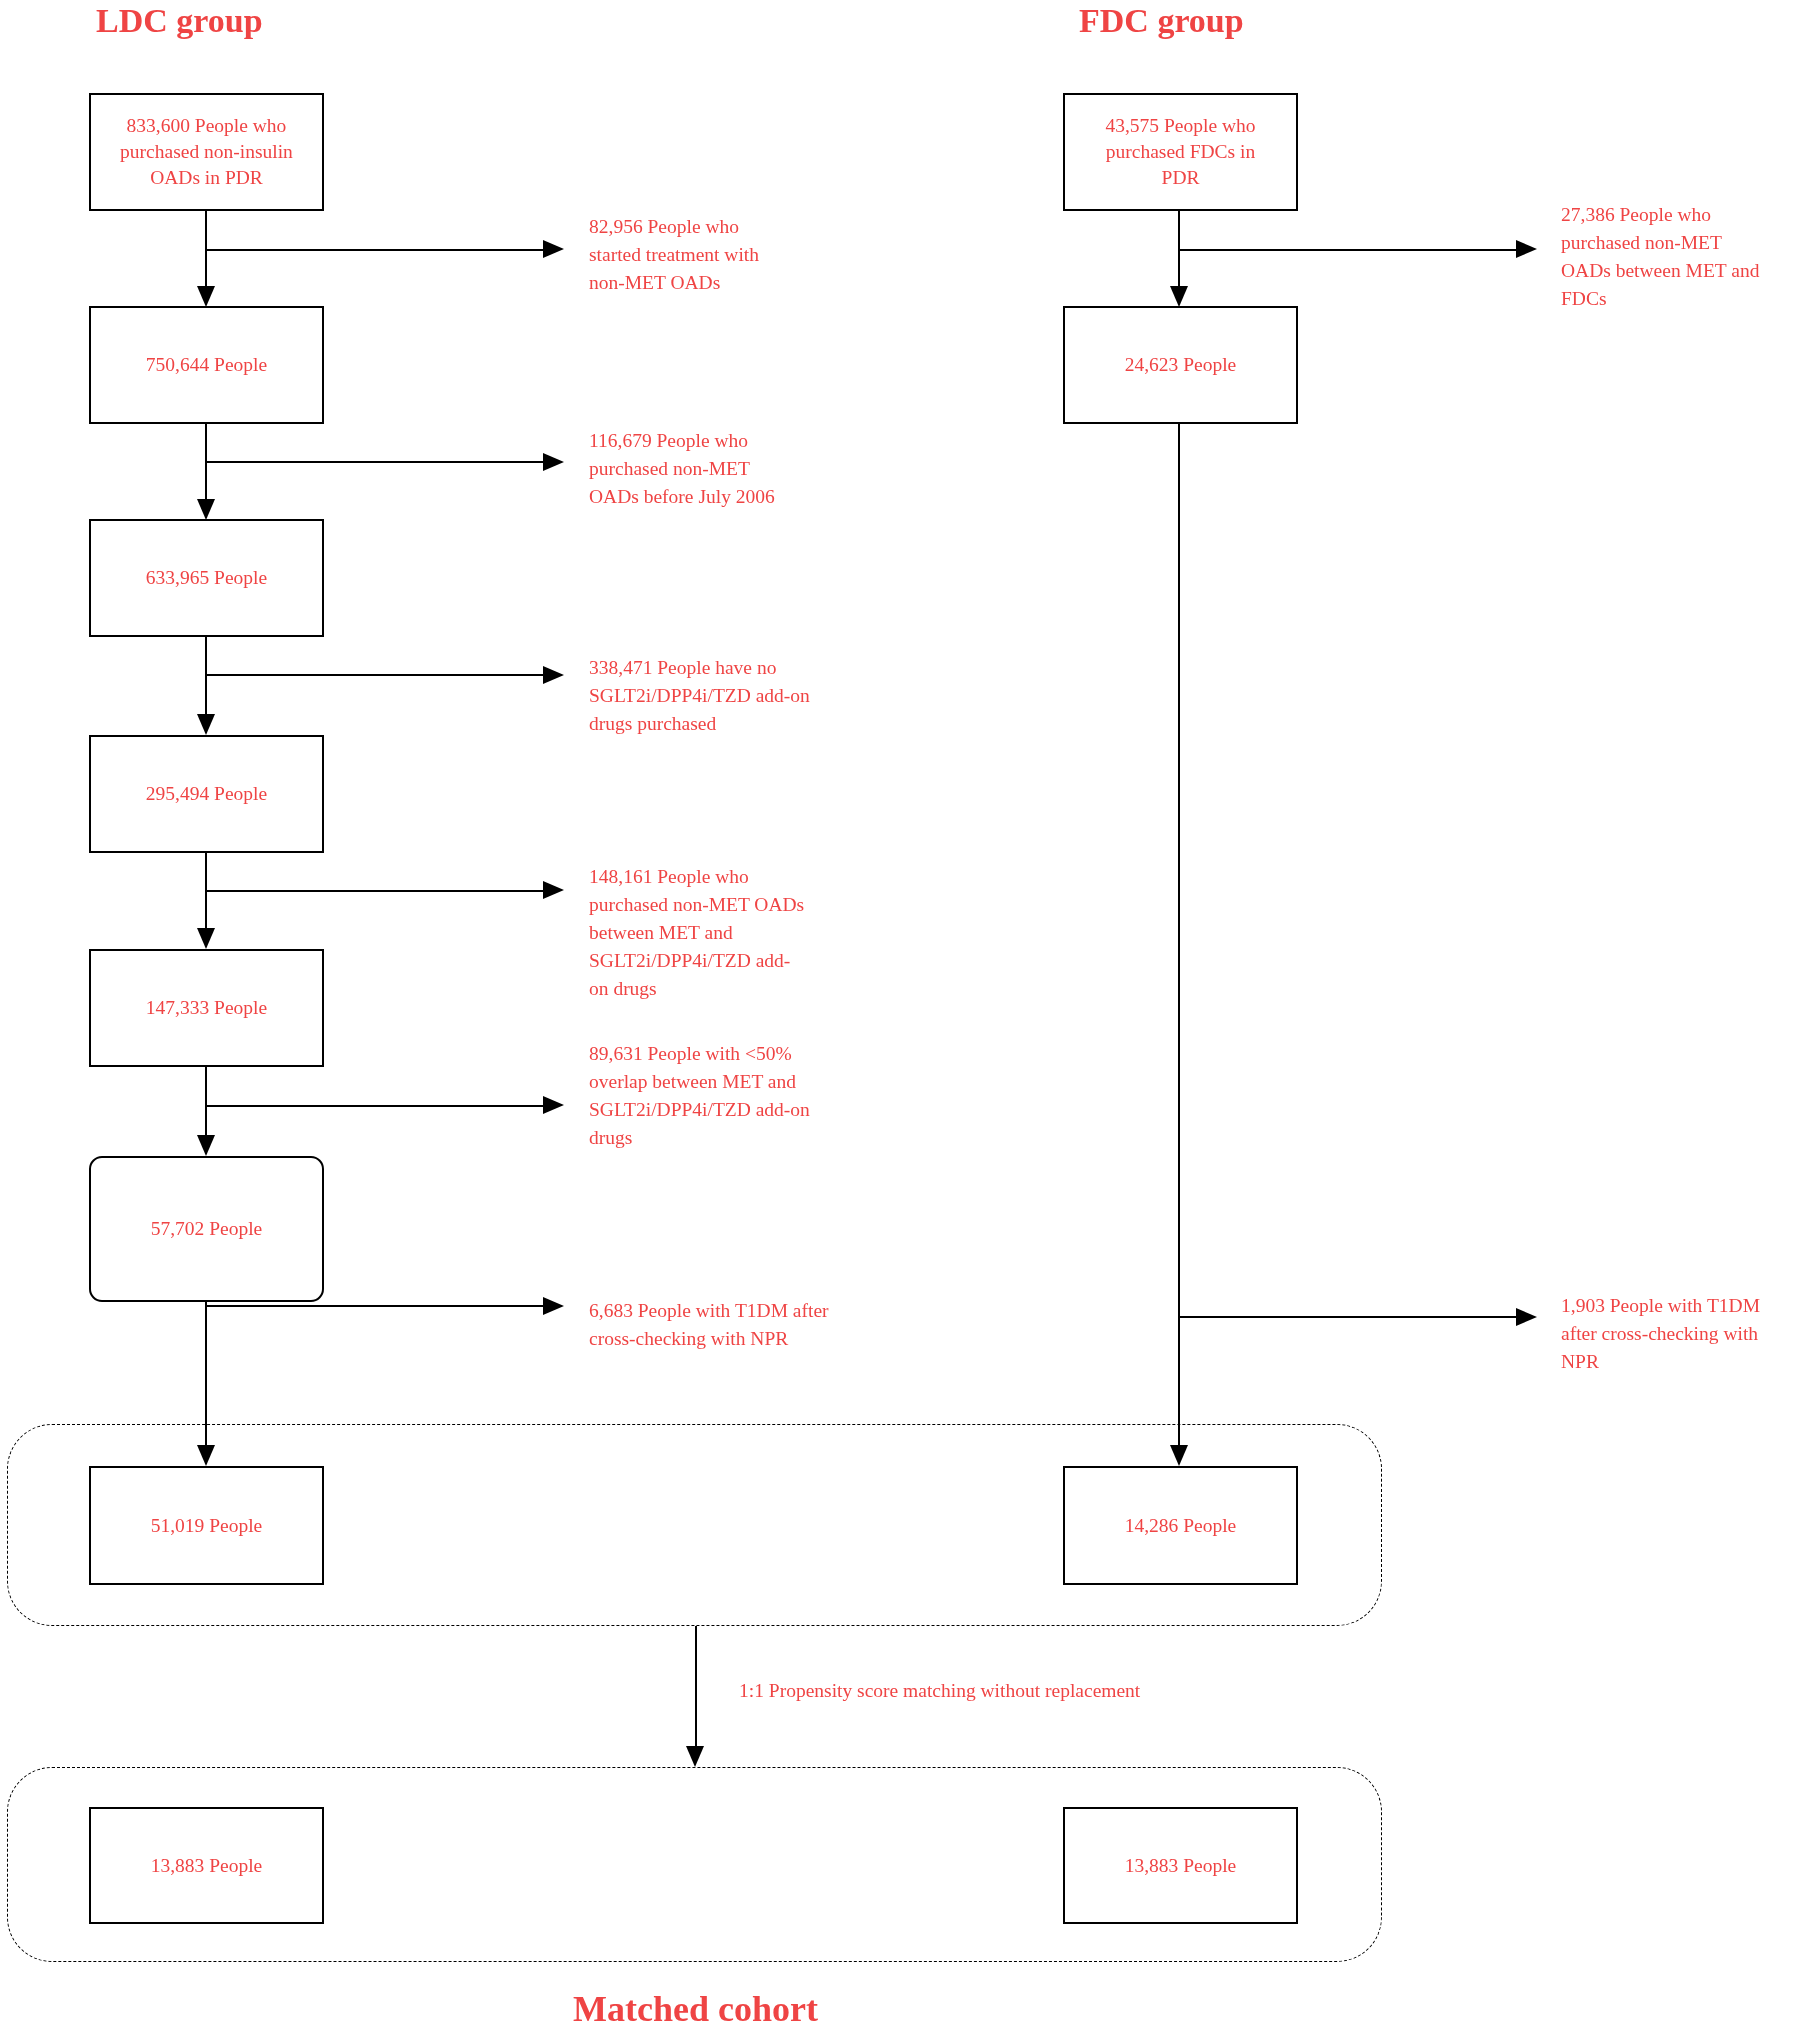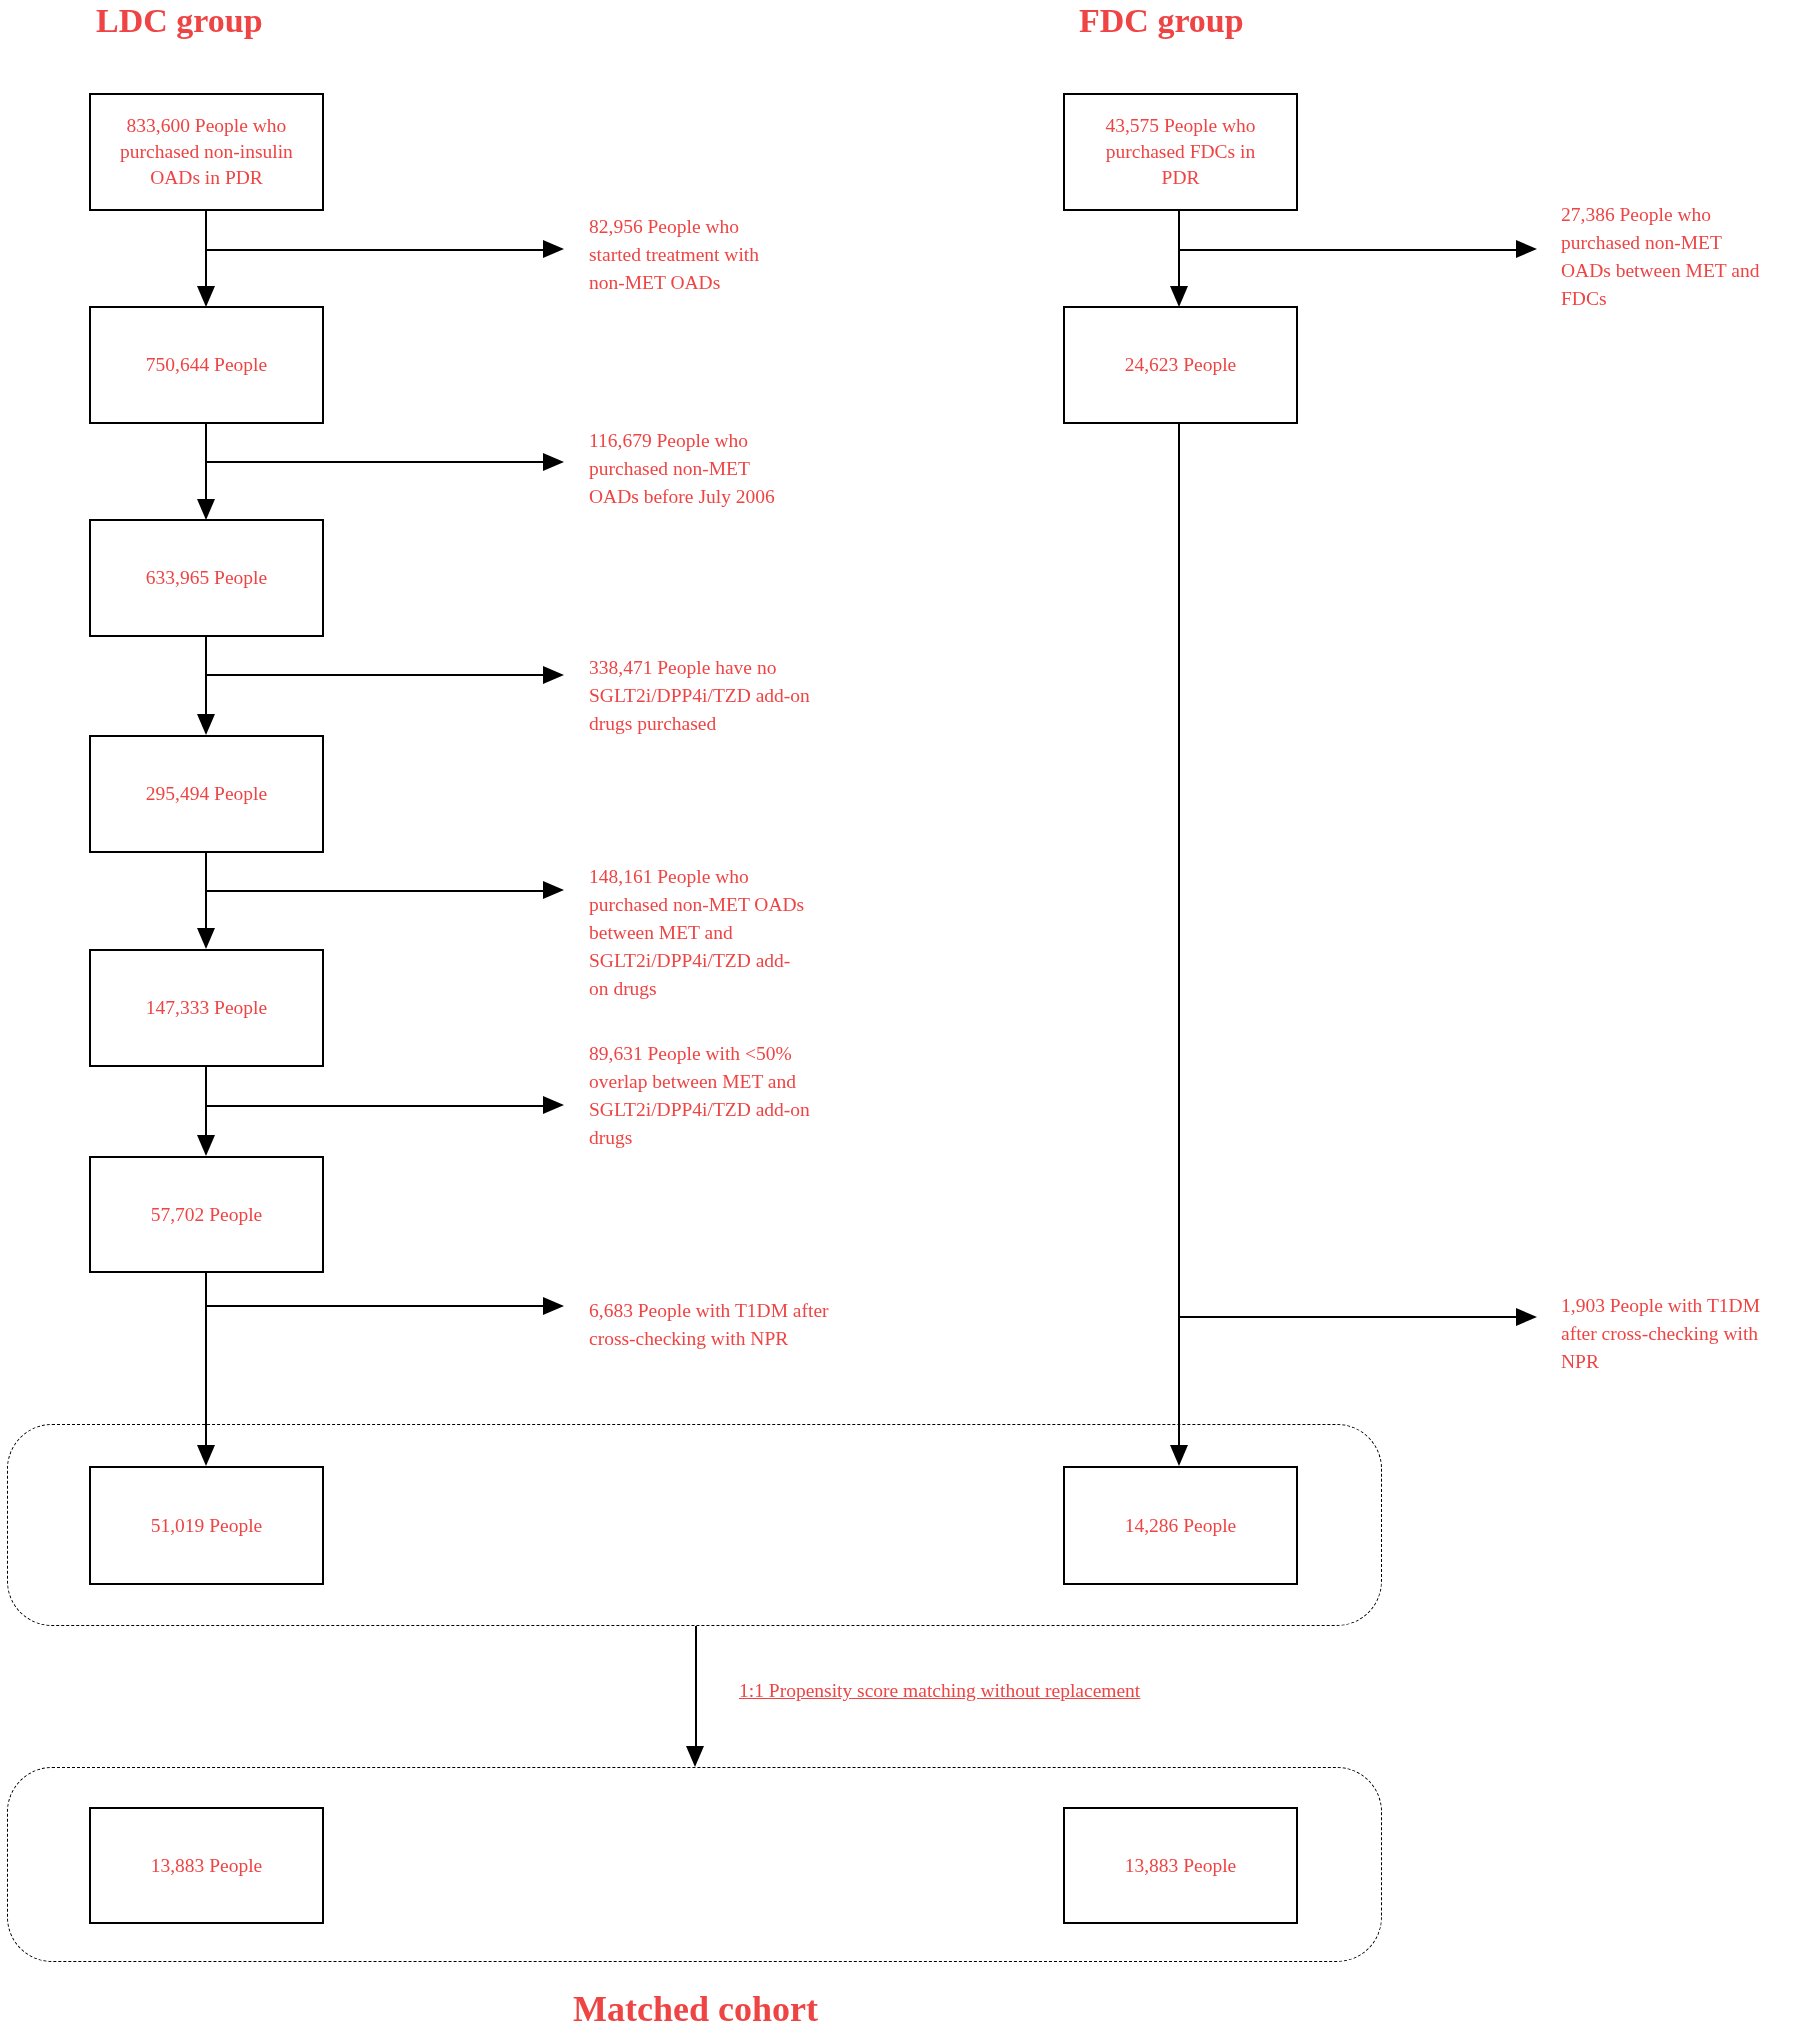--- a/index.html
+++ b/index.html
@@ -136,30 +136,30 @@
   <div class="arrow-down" style="left:1170px; top:1445px;"></div>
 
   <div class="hline" style="left:1179px; top:249px; width:338px;"></div>
   <div class="arrow-right" style="left:1516px; top:240px;"></div>
 
   <div class="hline" style="left:1179px; top:1316px; width:338px;"></div>
   <div class="arrow-right" style="left:1516px; top:1308px;"></div>
 
   <div class="vline" style="left:695px; top:1626px; height:122px;"></div>
   <div class="arrow-down" style="left:686px; top:1746px;"></div>
-  <div class="note" style="left:739px; top:1677px; width:482px;text-decoration:underline;">1:1 Propensity score matching without replacement</div>
+  <div class="note" style="left:739px; top:1677px; width:482px;">1:1 Propensity score matching without replacement</div>
 
   <div class="box" style="left:89px; top:93px; width:235px; height:118px;">833,600 People who
 purchased non-insulin
 OADs in PDR</div>
   <div class="box" style="left:89px; top:306px; width:235px; height:118px;">750,644 People</div>
   <div class="box" style="left:89px; top:519px; width:235px; height:118px;">633,965 People</div>
   <div class="box" style="left:89px; top:735px; width:235px; height:118px;">295,494 People</div>
   <div class="box" style="left:89px; top:949px; width:235px; height:118px;">147,333 People</div>
-  <div class="box" style="left:89px; top:1156px; width:235px; height:117px;">57,702 People</div>
+  <div class="box" style="left:89px; top:1156px; width:235px; height:146px;border-radius:13px;">57,702 People</div>
   <div class="box" style="left:89px; top:1466px; width:235px; height:119px;">51,019 People</div>
   <div class="box" style="left:89px; top:1807px; width:235px; height:117px;">13,883 People</div>
 
   <div class="box" style="left:1063px; top:93px; width:235px; height:118px;">43,575 People who
 purchased FDCs in
 PDR</div>
   <div class="box" style="left:1063px; top:306px; width:235px; height:118px;">24,623 People</div>
   <div class="box" style="left:1063px; top:1466px; width:235px; height:119px;">14,286 People</div>
   <div class="box" style="left:1063px; top:1807px; width:235px; height:117px;">13,883 People</div>
 

